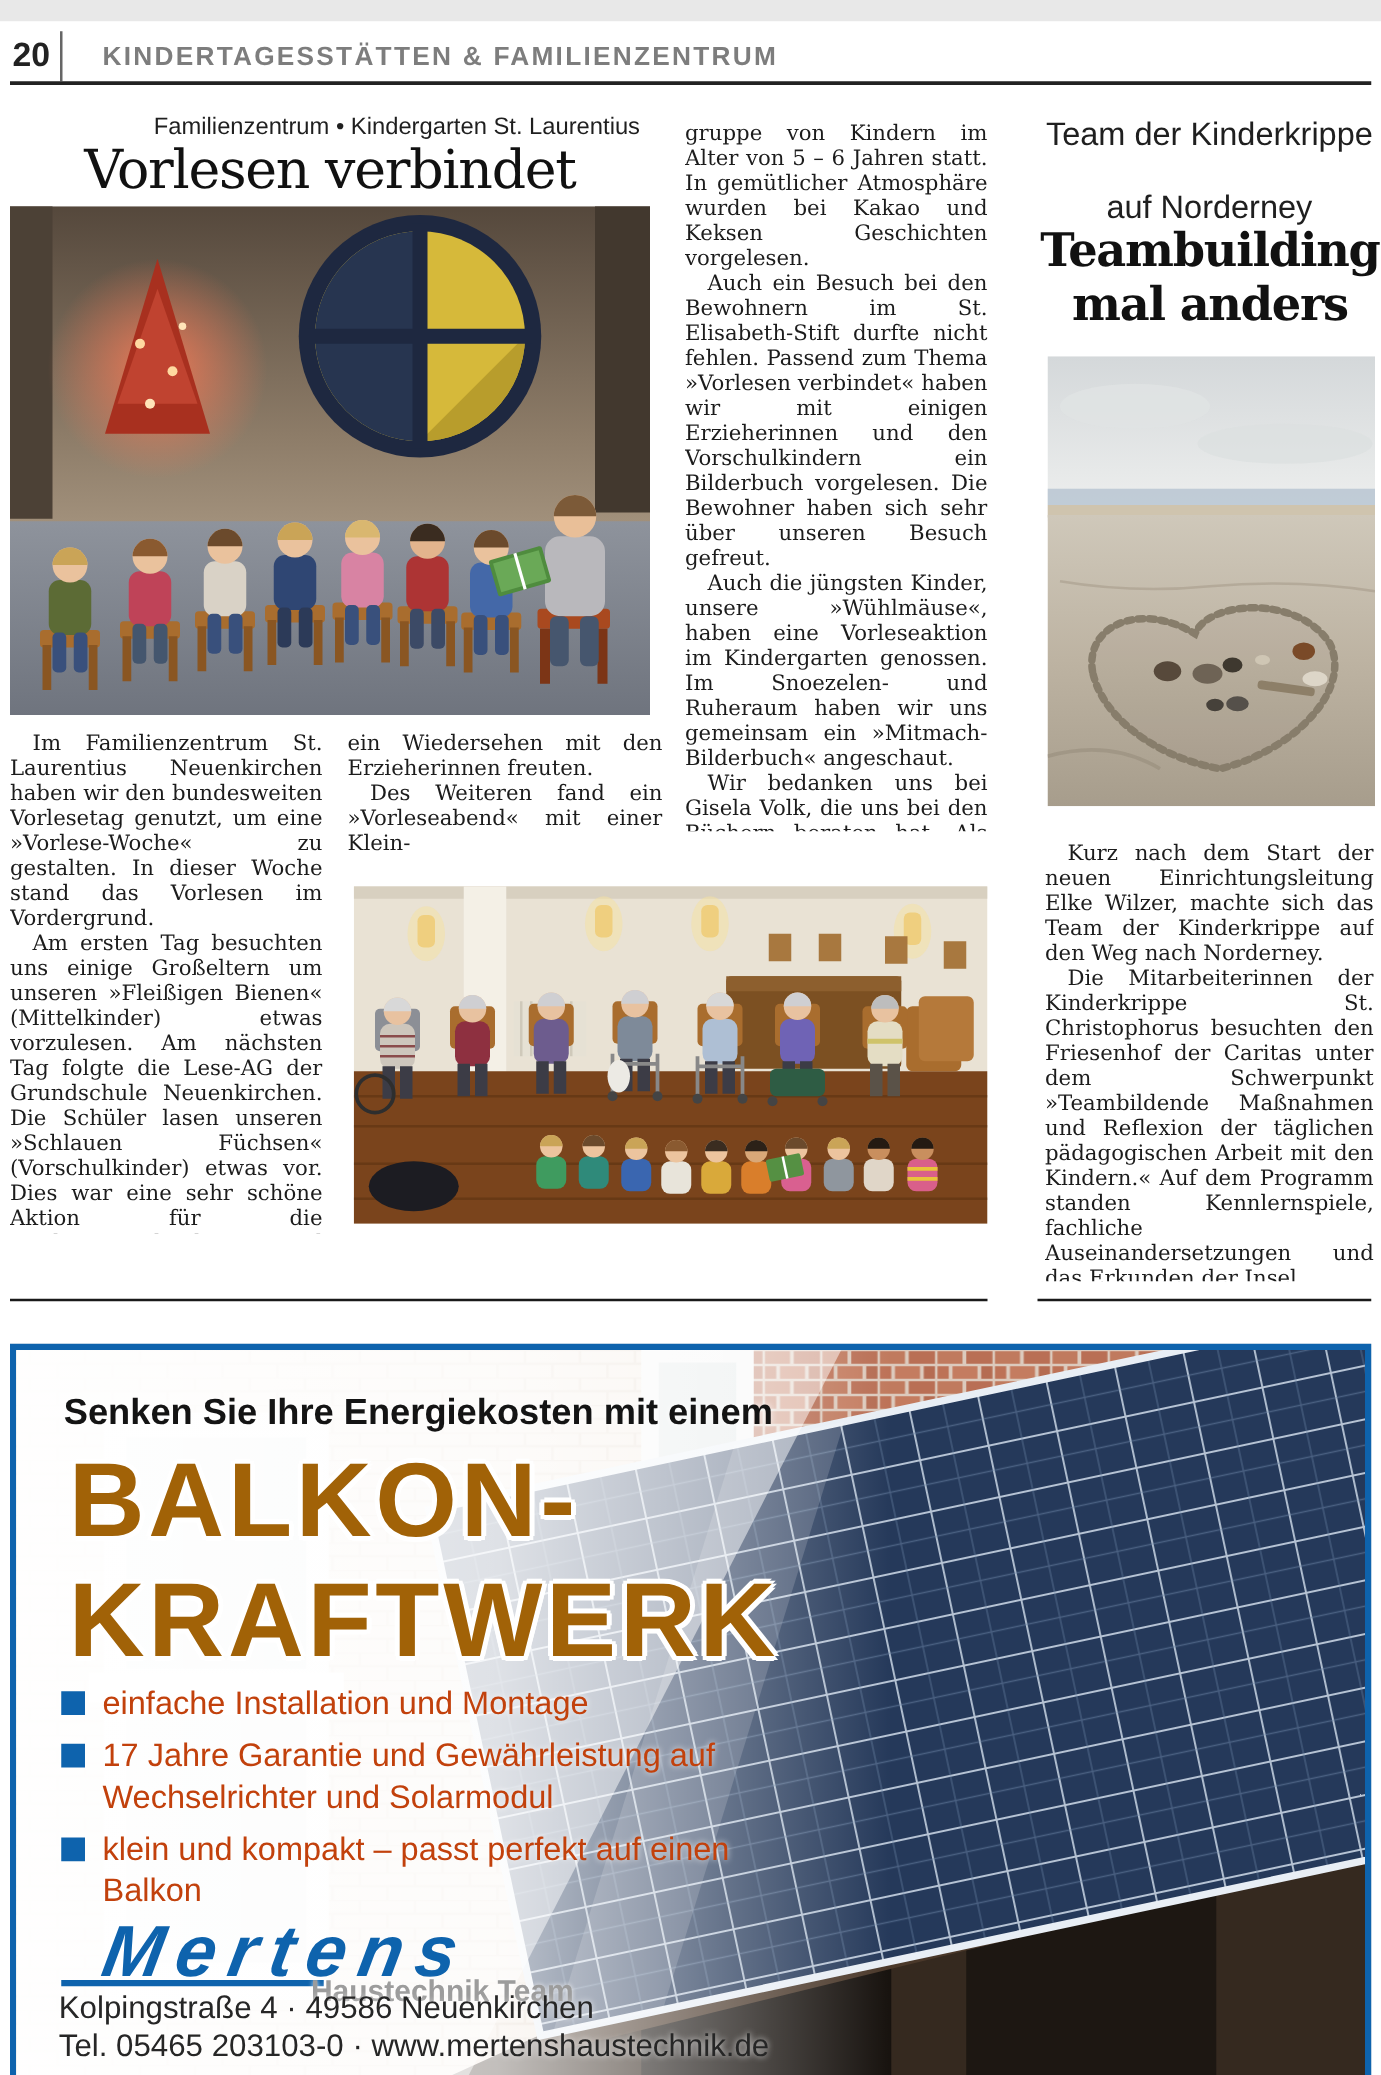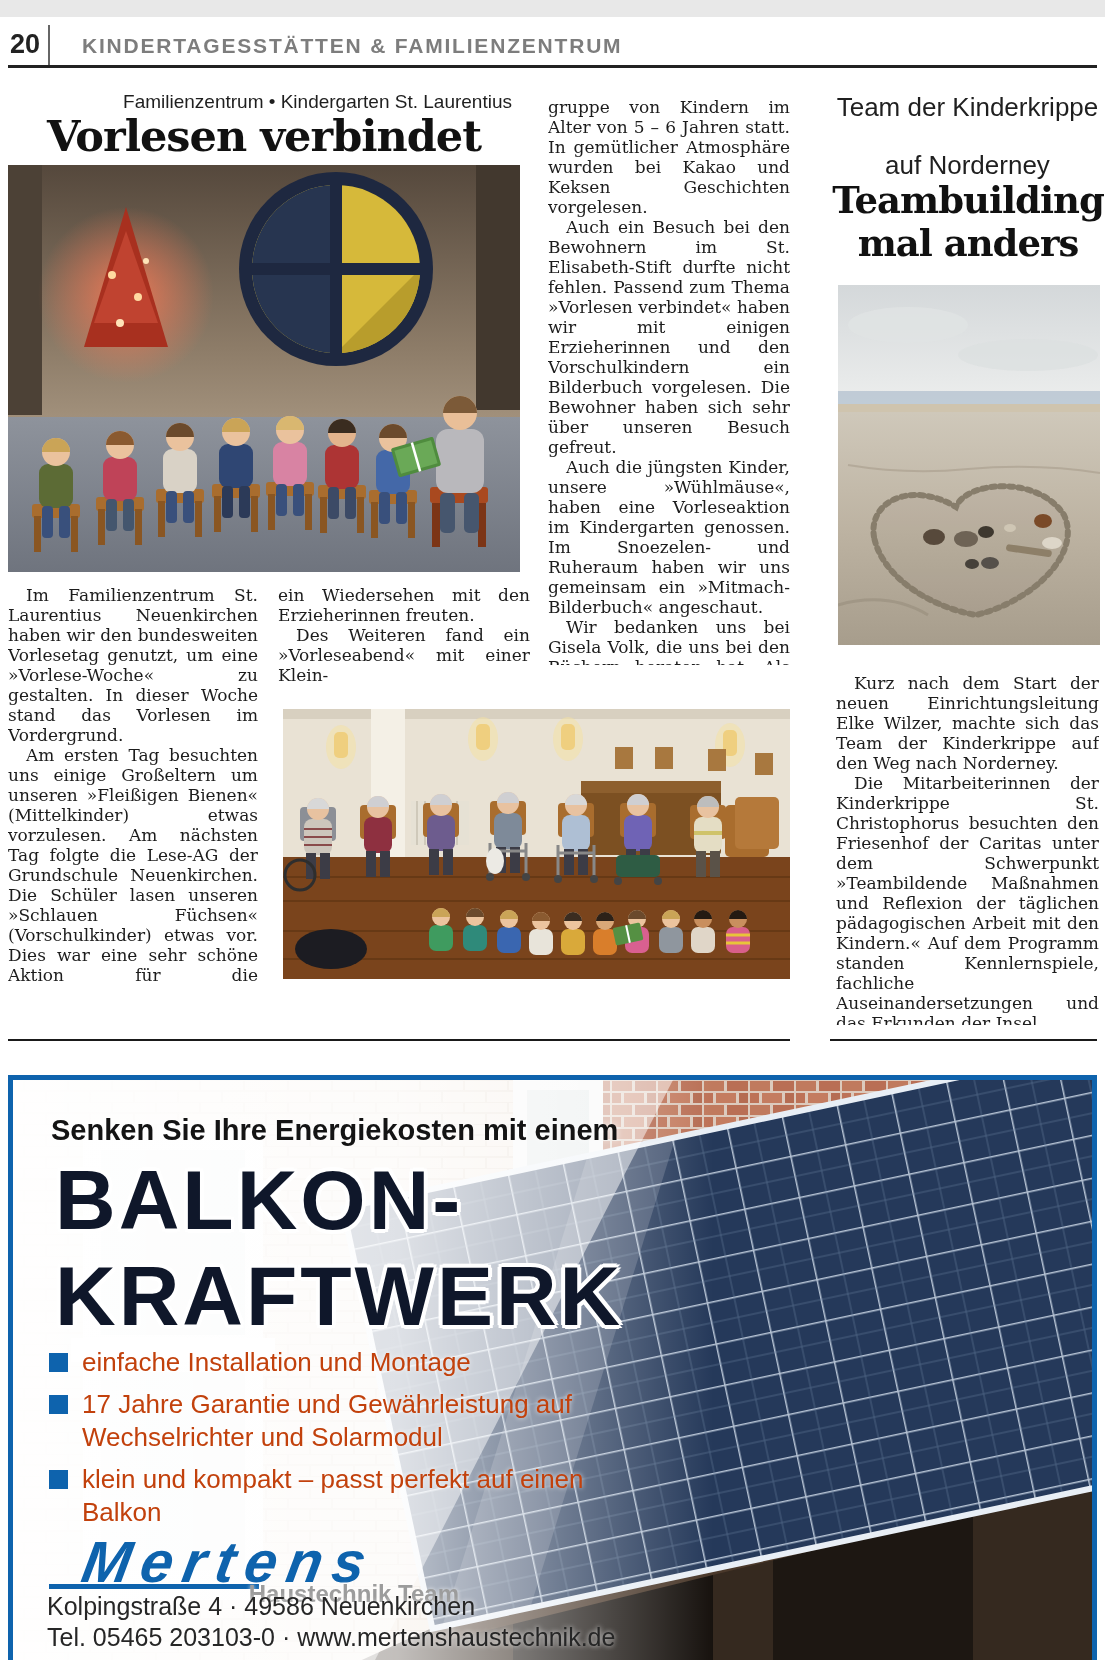--- a/index.html
+++ b/index.html
@@ -13,21 +13,21 @@
 
   
   .pageno { left:10px; top:12px; font-size:27px; font-weight:bold; color:#222; }
   .head-vbar { left:48px; top:8px; width:2px; height:40px; background:#666; }
   .sec-title { left:82px; top:17px; font-size:21px; font-weight:bold; letter-spacing:1.8px; color:#7d7d7d;text-align:right; }
   .head-rule { left:8px; top:48px; width:1089px; height:3px; background:#222; }
 
   
   .a1-kicker { left:0; top:74px; width:512px; text-align:right; font-size:19px; color:#1f1f1f; }
   .a1-title  { left:8px; top:94px; width:512px; text-align:center;
-               font-family:"DejaVu Serif", serif; font-weight:bold; font-size:43px; letter-spacing:-1px; color:#111; }
+               font-family:"DejaVu Serif", serif; font-weight:normal; font-size:43px; letter-spacing:-1px; color:#111; }
 
   
   .col { font-family:"DejaVu Serif", serif; font-size:17px; line-height:20px;
          text-align:justify; color:#1c1c1c; overflow:hidden; }
   .col p { margin:0; }
   .col p.ind { text-indent:18px; }
   #col1 { left:8px;   top:568px; width:250px; height:402px; }
   #col2 { left:278px; top:568px; width:252px; height:110px; }
   #col3 { left:548px; top:80px;  width:242px; height:568px; }
   #col4 { left:836px; top:656px; width:263px; height:352px; }
@@ -39,21 +39,21 @@
                letter-spacing:-1px; color:#111; }
 
   .end-rule { height:2px; background:#1a1a1a; }
 
   
   #ad { left:8px; top:1058px; width:1089px; height:594px; border:5px solid #0e63ad; background:#f4ece3; }
   #ad .ad-bg { position:absolute; left:0; top:0; }
   #ad > div, #ad > ul { position:absolute; }
   .ad-intro { left:38px; top:34px; font-size:29px; font-weight:bold; color:#141414;
               text-shadow:0 0 6px rgba(255,255,255,.9); }
-  .ad-hline { left:42px; font-size:84px; font-weight:bold; letter-spacing:3px; color:#0f172a;
+  .ad-hline { left:42px; font-size:84px; font-weight:bold; letter-spacing:3px; color:#a16207;
               text-shadow:-3px -3px 0 #fff, 3px -3px 0 #fff, -3px 3px 0 #fff, 3px 3px 0 #fff,
                           4px 0 0 #fff, -4px 0 0 #fff, 0 4px 0 #fff, 0 -4px 0 #fff; }
   .ad-l1 { top:72px; }
   .ad-l2 { top:168px; }
   .ad-bullets { left:36px; top:266px; width:620px; margin:0; padding:0; list-style:none;
                 display:flex; flex-direction:column; row-gap:9px; }
   .ad-bullets li { display:flex; align-items:flex-start; font-size:26px; line-height:33px; color:#c2410c;
                    text-shadow:0 0 5px rgba(255,255,255,.85); }
   .sq { flex:0 0 auto; width:19px; height:19px; margin:7px 14px 0 0; background:#0e63ad; }
   .logo-wrap { left:34px; top:448px; width:410px; height:66px; }

